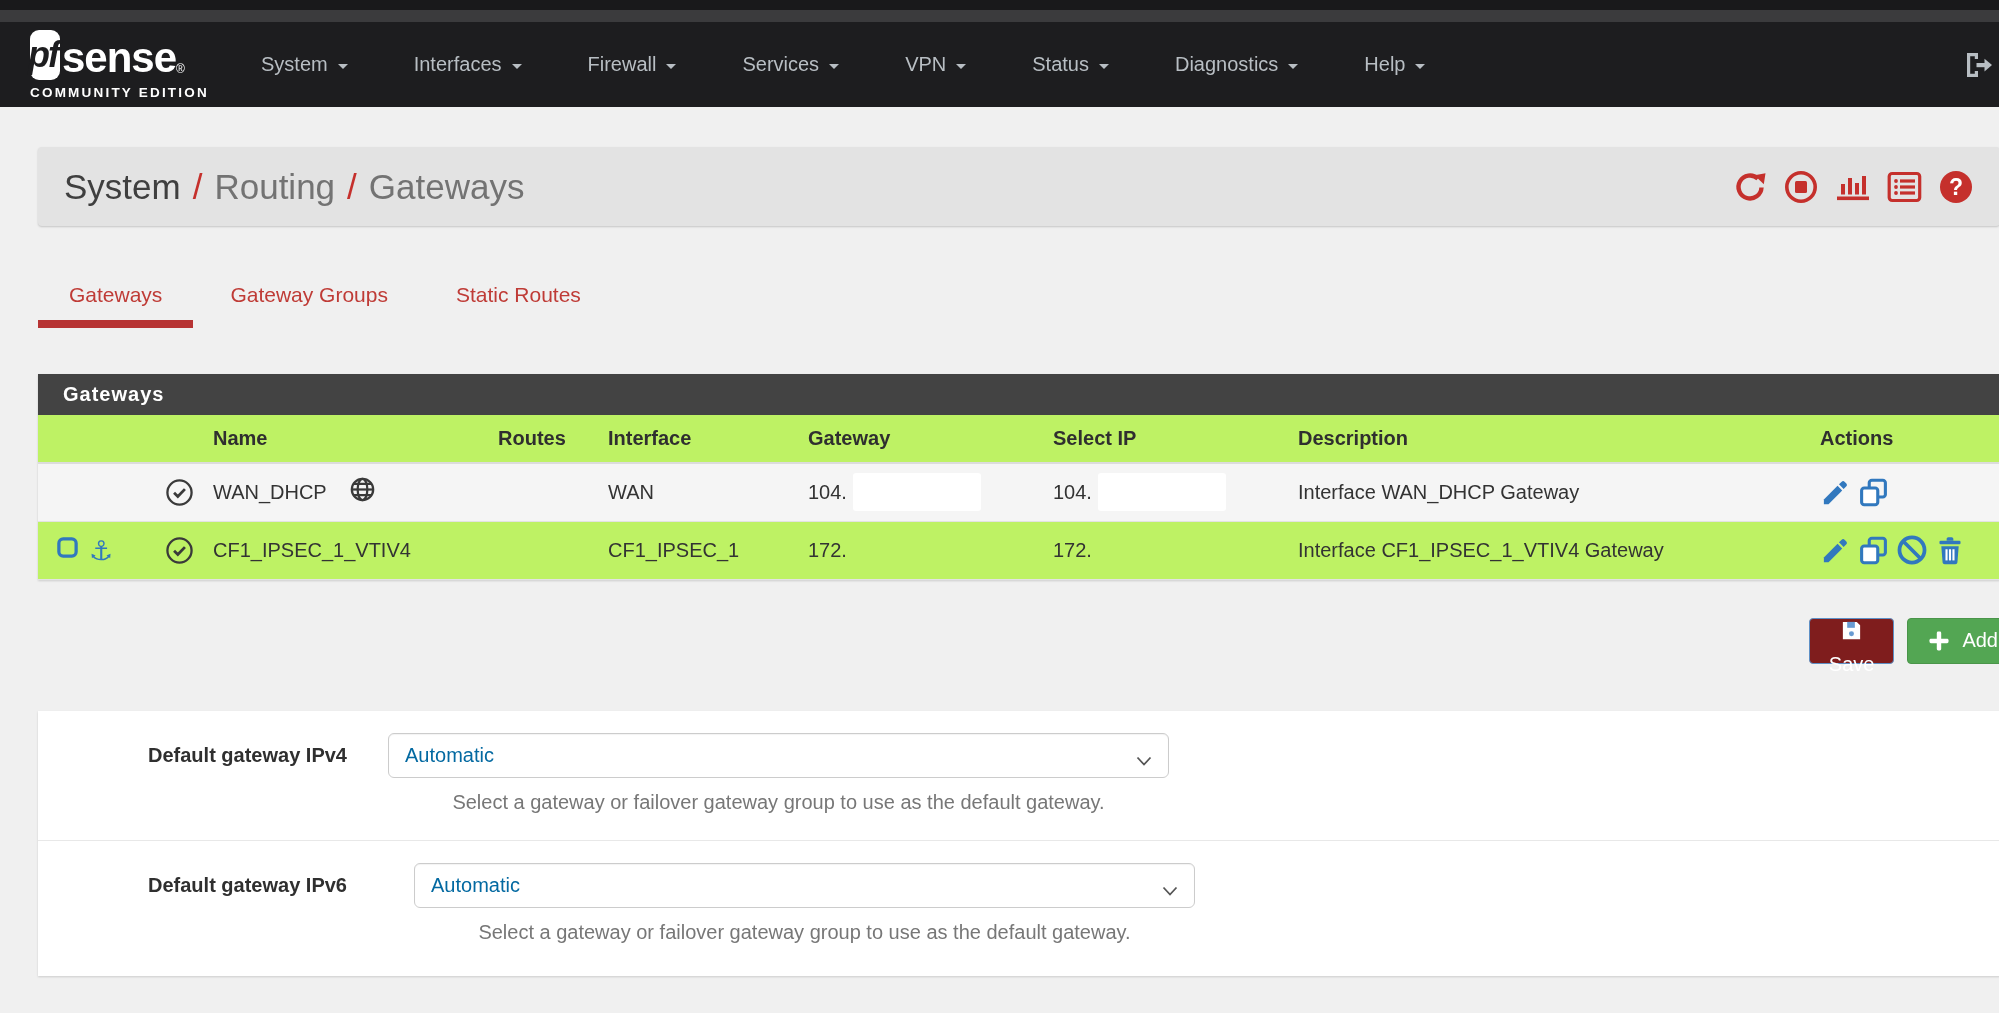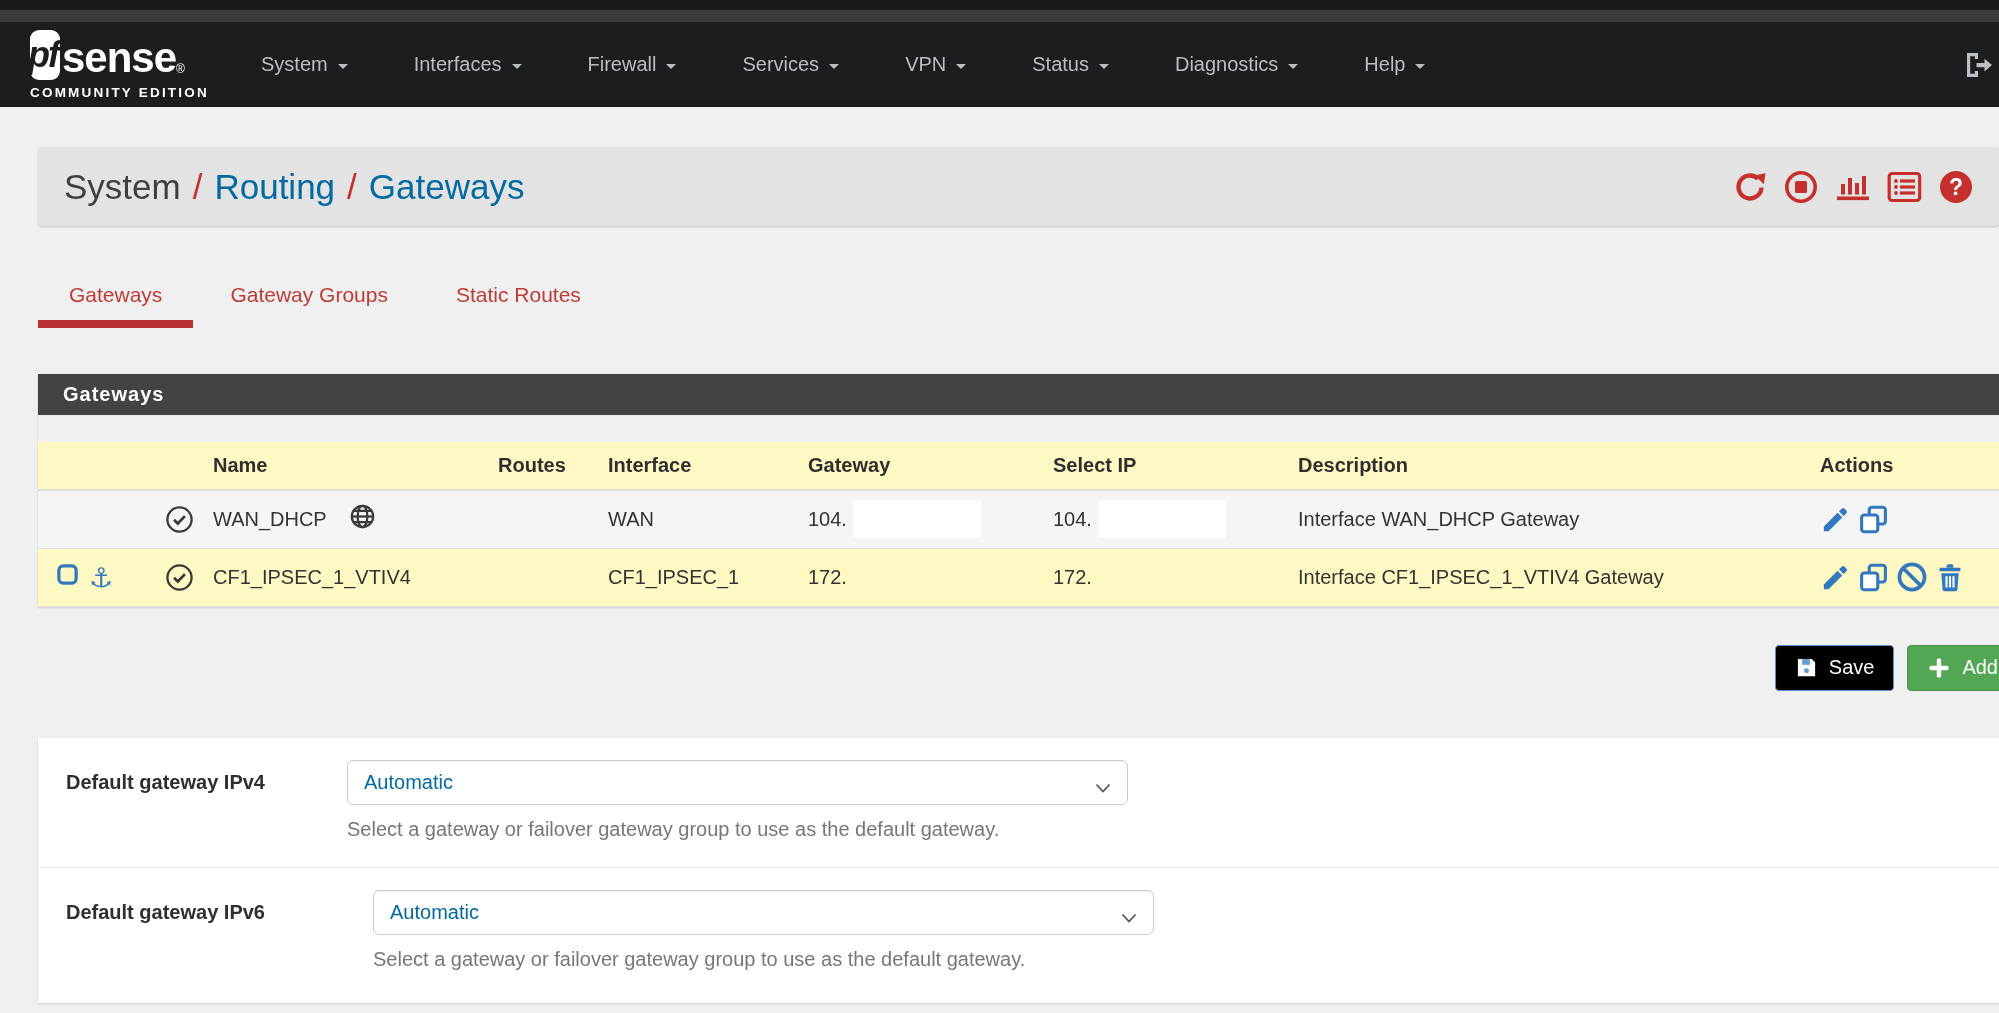--- a/index.html
+++ b/index.html
@@ -27,63 +27,63 @@
   .signout { margin-left:auto; margin-right:6px; cursor:pointer; display:flex; align-items:center;}
 
   
   .page { margin-left:38px; width:1962px; }
 
   
   .crumb-bar { margin-top:40px; height:79px; background:#e3e3e3; border-radius:4px;
     box-shadow:0 1px 2px rgba(0,0,0,.18); display:flex; align-items:center; padding:0 26px; }
   .crumb { font-size:35px; color:#3f3f3f; display:flex; align-items:center; gap:12px; }
   .crumb .sep { color:#c5302c; }
-  .crumb a { color:#0369a1; text-decoration:none; cursor:pointer; }
+  .crumb a { color:#737373; text-decoration:none; cursor:pointer; }
   .crumb-icons { margin-left:auto; display:flex; align-items:center; gap:16px; }
   .crumb-icons .icn { cursor:pointer; display:flex; }
 
   
   .tabs { margin-top:57px; display:flex; gap:6px; }
   .tab { font-size:21px; font-weight:500; color:#bf3b36; padding:0 31px 13px 31px;
     border-bottom:8px solid transparent; cursor:pointer; white-space:nowrap;}
   .tab.active { border-bottom-color:#b73333; }
 
   
   .panel { margin-top:46px; box-shadow:0 1px 2px rgba(0,0,0,.15); }
   .panel-head { height:41px; background:#434343; color:#fff; font-size:20px; font-weight:bold;
     letter-spacing:1px; line-height:41px; padding-left:25px; }
   .panel-body { background:#fff; }
 
   
-  table { border-collapse:collapse; width:1962px; table-layout:fixed; background:#fef9c3;margin-top:27px; }
+  table { border-collapse:collapse; width:1962px; table-layout:fixed; background:#bef264; }
   thead th { font-size:20px; font-weight:bold; color:#2f2f2f; text-align:left;
     height:48px; border-bottom:2px solid #dcdcdc; }
   tbody td { font-size:20px; color:#333; height:58px; border-bottom:1px solid #e3e3e3; }
   tbody tr.striped { background:#f5f5f5; }
   .cell-icons { display:flex; align-items:center; gap:10px; padding-left:18px; }
   .name-cell { display:flex; align-items:center; gap:22px; }
   .redact { display:inline-block; width:128px; height:38px; background:#fff; border-radius:3px;
     vertical-align:middle; margin-left:6px; }
   .gw-cell { display:flex; align-items:center; }
   .row-actions { display:flex; align-items:center; gap:7px; }
   .act { cursor:pointer; display:flex; }
   .anchor-glyph { color:#3178be; font-size:27px; line-height:1; cursor:pointer;
     font-family:"DejaVu Sans", sans-serif; }
 
   
   .btn-row { margin-top:38px; display:flex; justify-content:flex-end; gap:13px; margin-right:-18px; }
   .btn { height:46px; border:none; border-radius:4px; color:#fff; font-size:20px;
     font-family:"Liberation Sans", sans-serif; display:flex; align-items:center; gap:11px;
     padding:0 19px; cursor:pointer; }
-  .btn-save { background:#000000; border:1px solid #5e90c6; }
+  .btn-save { background:#7f1d1d; border:1px solid #5e90c6;flex-direction:column; }
   .btn-add  { background:#53a653; border:1px solid #4a954a; }
 
   
   .panel-form .panel-body { padding:0 0 6px 0; }
-  .field { display:flex; padding:22px 0 26px 28px; border-bottom:1px solid #e8e8e8; }
+  .field { display:flex; padding:22px 0 26px 69px; border-bottom:1px solid #e8e8e8;text-align:center; }
   .field:last-child { border-bottom:none;gap:26px; }
   .field-label { width:281px; font-size:20px; font-weight:bold; color:#2f2f2f; padding-top:11px; }
   .field-control { width:781px; }
   .selectbox { position:relative; height:45px; border:1px solid #ccc; border-radius:6px;
     background:#fff; display:flex; align-items:center; padding-left:16px;
     font-size:20px; color:#0369a1; cursor:pointer; box-shadow:inset 0 1px 1px rgba(0,0,0,.05);}
   .selectbox .chev { position:absolute; right:16px; top:15px; }
   .help-text { margin-top:13px; font-size:20px; color:#777; }
 </style>
 </head>

